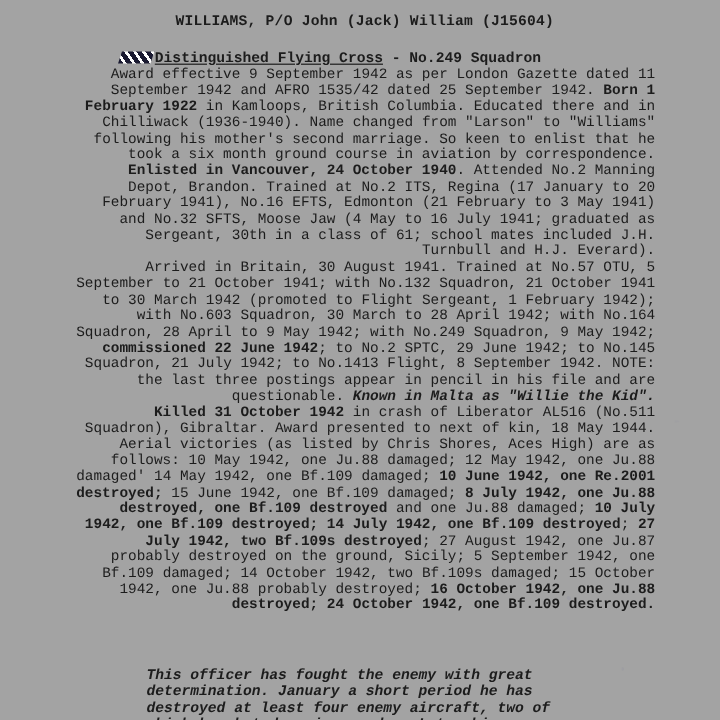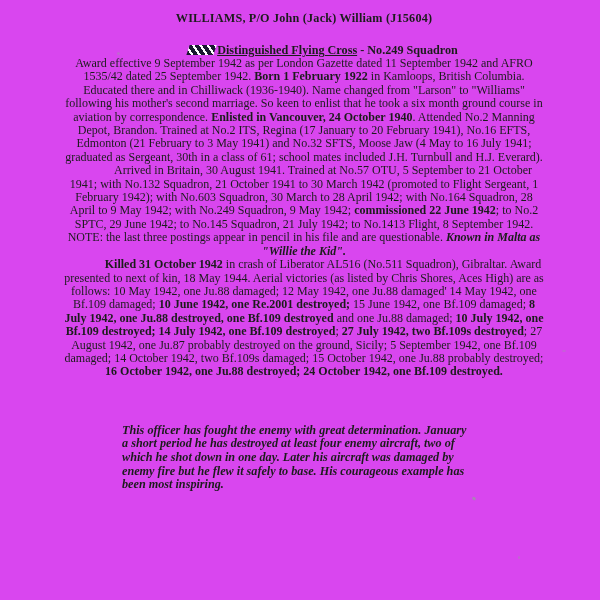--- a/index.html
+++ b/index.html
@@ -1,38 +1,37 @@
 <!DOCTYPE html>
 <html><head>
 <meta charset="utf-8">
 <style>
   html,body{margin:0;padding:0;background:#e8e8e8;}
   .page{
-    position:relative;width:600px;height:600px;background:#d946ef;
-    font-family:Liberation Serif, serif;
+    position:relative;width:600px;height:600px;background:#a3a3a3;
+    font-family:Liberation Mono, monospace;
     color:#1c1c1c;overflow:hidden;
   }
   .content{position:absolute;left:62px;top:11px;width:484px;}
   .title{
     text-align:center;font-weight:bold;font-size:12.2px;margin:0 0 17px 0;
     letter-spacing:.2px;
   }
   .heading{
     margin:0 0 0 38px;font-weight:bold;font-size:12.2px;line-height:14px;
     white-space:pre-wrap;
-    text-align:center;
   }
   .ribbon{
     display:inline-block;width:27px;height:10px;margin-right:2px;
     vertical-align:-1px;transform:skewX(-18deg);
     background:repeating-linear-gradient(45deg,#191930 0px,#191930 3.2px,#ffffff 3.2px,#ffffff 5.2px);
   }
   .award{ text-decoration:underline; }
   p.body{
-    margin:0;font-size:12px;line-height:13.4px;text-align:center;
+    margin:0;font-size:12px;line-height:13.4px;text-align:right;
   }
   p.body.indent{ text-indent:38px; }
   .b{font-weight:bold;}
   .i{font-style:italic;}
   .citation{
     margin:45px 0 0 60px;width:352px;
     font-size:12.2px;line-height:13.6px;font-weight:bold;font-style:italic;
   }
   .speck{position:absolute;background:#9a9aa2;border-radius:50%;}
   .speck.s1{left:294px;top:10px;width:3px;height:2px;opacity:.55;}

